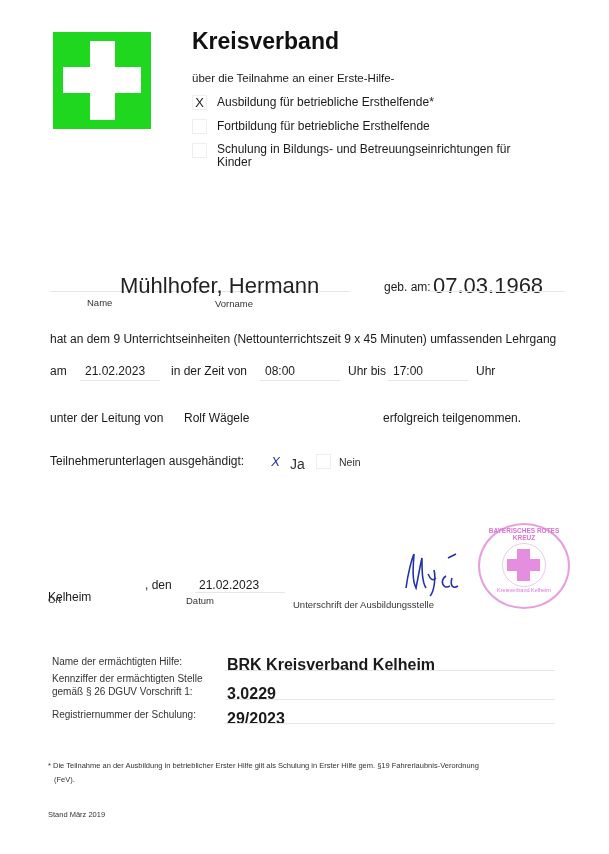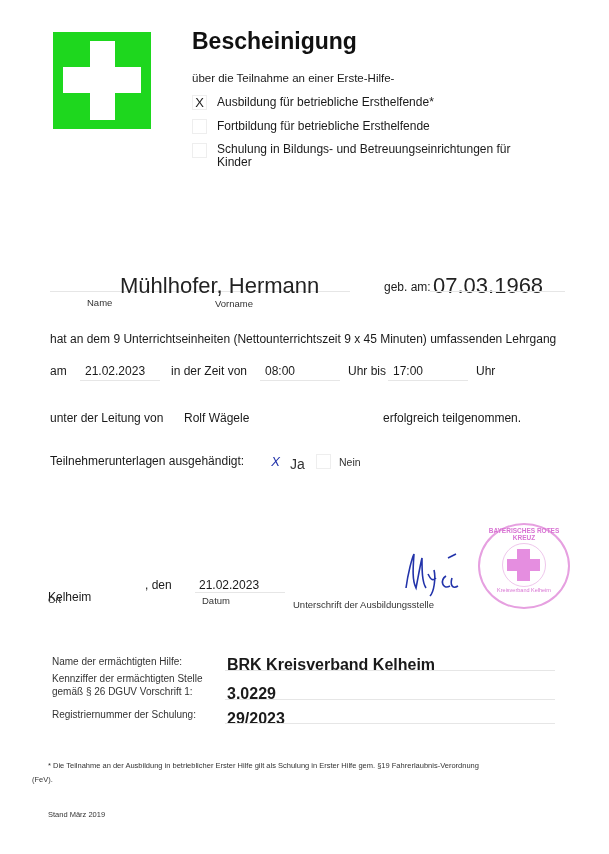--- a/index.html
+++ b/index.html
@@ -30,21 +30,21 @@
   .stamp .txt2 { position:absolute; left:10px; top:62px; width:68px; text-align:center; font-size:5.5px; color:#d873d3; }
   .xblue { color:#2233aa; font-style:italic; }
 </style>
 </head>
 <body>
 
 <div class="abs logo">
     <div class="v"></div>
     <div class="h"></div>
   </div>
-<div class="abs title">Bescheinigung</div>
+<div class="abs title">Kreisverband</div>
 <div class="abs sub">über die Teilnahme an einer Erste-Hilfe-</div>
 
 <div class="abs cb" style="left:192px;top:95px;">X</div>
 <div class="abs opt" style="left:217px;top:95px;">Ausbildung für betriebliche Ersthelfende*</div>
 <div class="abs cb" style="left:192px;top:119px;"></div>
 <div class="abs opt" style="left:217px;top:119px;">Fortbildung für betriebliche Ersthelfende</div>
 <div class="abs cb" style="left:192px;top:143px;"></div>
 <div class="abs opt" style="left:217px;top:142px;">Schulung in Bildungs- und Betreuungseinrichtungen für</div>
 <div class="abs opt" style="left:217px;top:155px;">Kinder</div>
 
@@ -77,21 +77,21 @@
 <div class="abs cb xblue" style="left:268px;top:454px;border-color:#fff;">X</div>
 <div class="abs small" style="left:290px;top:456px;font-size:14px;">Ja</div>
 <div class="abs cb" style="left:316px;top:454px;"></div>
 <div class="abs small" style="left:339px;top:456px;font-size:10.5px;">Nein</div>
 
 <div class="abs t12" style="left:48px;top:578px;margin-top:12px;">Kelheim</div>
 <div class="abs t12" style="left:145px;top:578px;text-align:right;">, den</div>
 <div class="abs t12" style="left:199px;top:578px;">21.02.2023</div>
 <div class="abs line" style="left:195px;top:592px;width:90px;"></div>
 <div class="abs small" style="left:48px;top:594px;">Ort</div>
-<div class="abs small" style="left:202px;top:595px;">Datum</div>
+<div class="abs small" style="left:186px;top:595px;">Datum</div>
 <div class="abs small" style="left:293px;top:599px;">Unterschrift der Ausbildungsstelle</div>
 <svg class="abs" style="left:398px;top:548px;" width="66" height="50">
   <path d="M8 40 C10 25 14 10 16 6 C15 20 14 32 18 40 C20 30 22 18 24 10 C24 22 24 34 28 40 M30 26 C32 30 34 34 38 30 M36 22 C38 30 36 44 32 48" stroke="#2233aa" stroke-width="1.6" fill="none"></path>
   <path d="M48 28 C42 32 44 42 52 38 M50 10 L58 6 M54 30 C52 36 54 42 60 38" stroke="#2233aa" stroke-width="1.6" fill="none"></path>
 </svg>
 
 <div class="abs stamp">
   <div class="txt">BAYERISCHES ROTES KREUZ</div>
   <div class="inner"></div>
   <div class="cv"></div>
@@ -104,14 +104,14 @@
 <div class="abs line" style="left:225px;top:670px;width:330px;"></div>
 <div class="abs lab" style="left:52px;top:673px;">Kennziffer der ermächtigten Stelle</div>
 <div class="abs lab" style="left:52px;top:686px;">gemäß § 26 DGUV Vorschrift 1:</div>
 <div class="abs bold" style="left:227px;top:685px;">3.0229</div>
 <div class="abs line" style="left:225px;top:699px;width:330px;"></div>
 <div class="abs lab" style="left:52px;top:709px;">Registriernummer der Schulung:</div>
 <div class="abs bold" style="left:227px;top:710px;">29/2023</div>
 <div class="abs line" style="left:225px;top:723px;width:330px;"></div>
 
 <div class="abs foot" style="left:48px;top:761px;">*  Die Teilnahme an der Ausbildung in betrieblicher Erster Hilfe gilt als Schulung in Erster Hilfe gem. §19 Fahrerlaubnis-Verordnung</div>
-<div class="abs foot" style="left:32px;top:775px;">(FeV).</div>
+<div class="abs foot" style="left:54px;top:775px;">(FeV).</div>
 <div class="abs foot" style="left:48px;top:810px;">Stand März 2019</div>
 
 </body></html>

